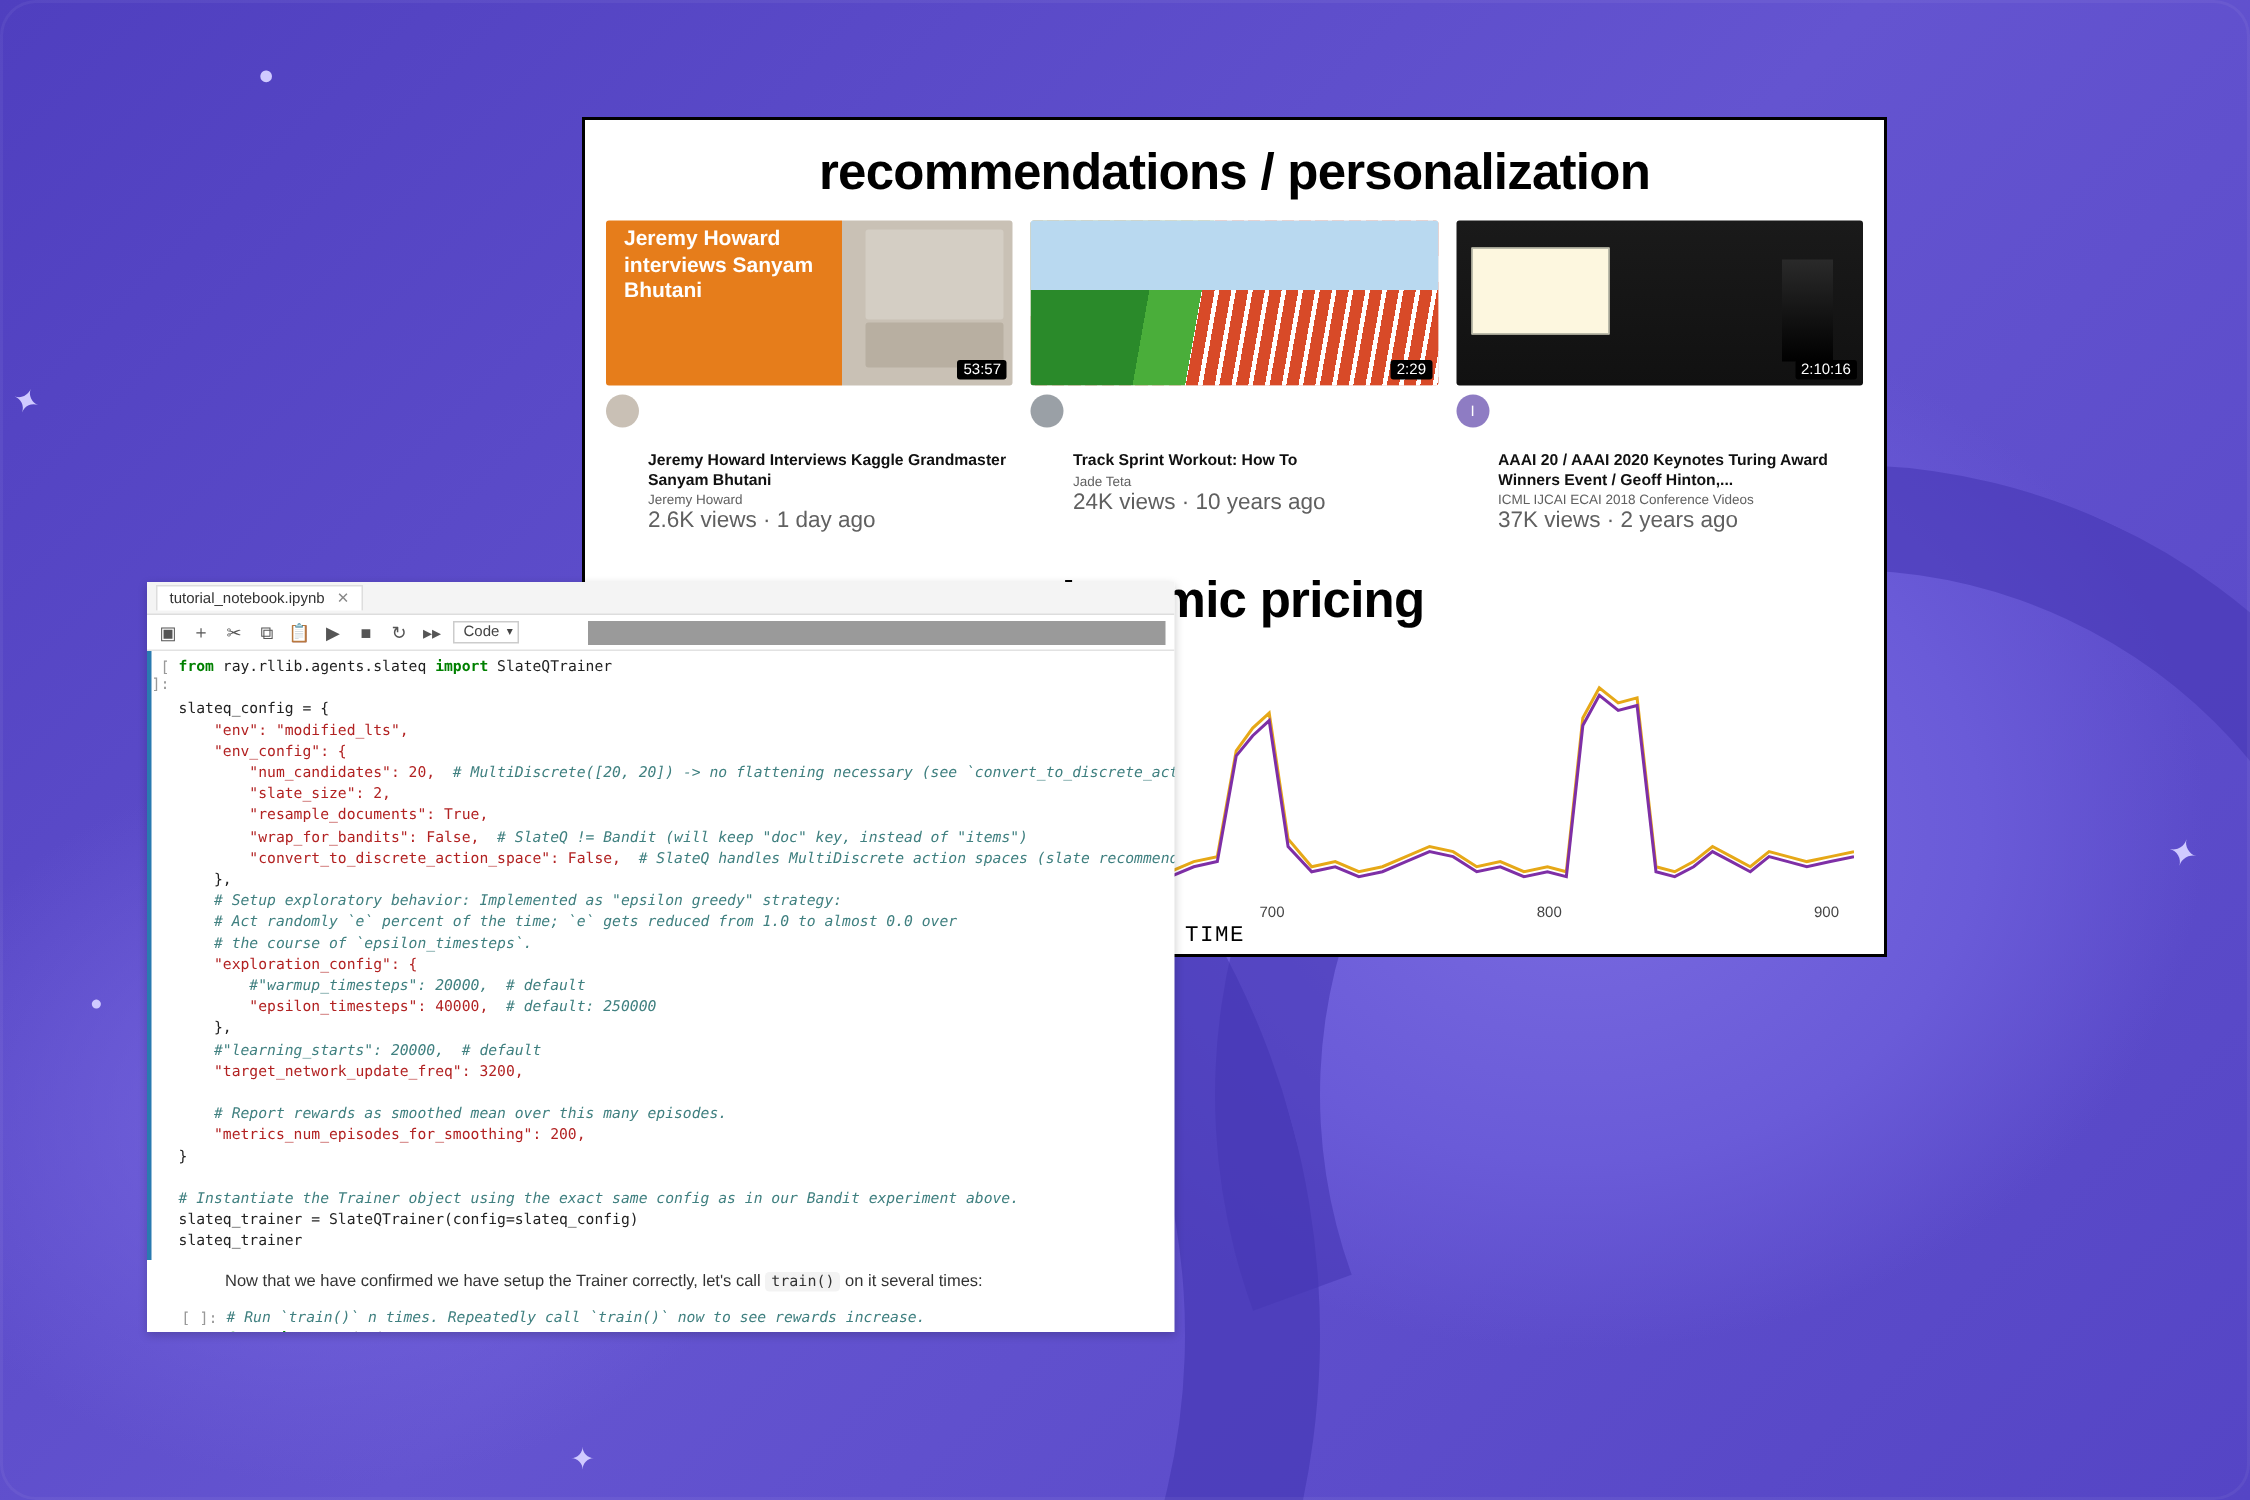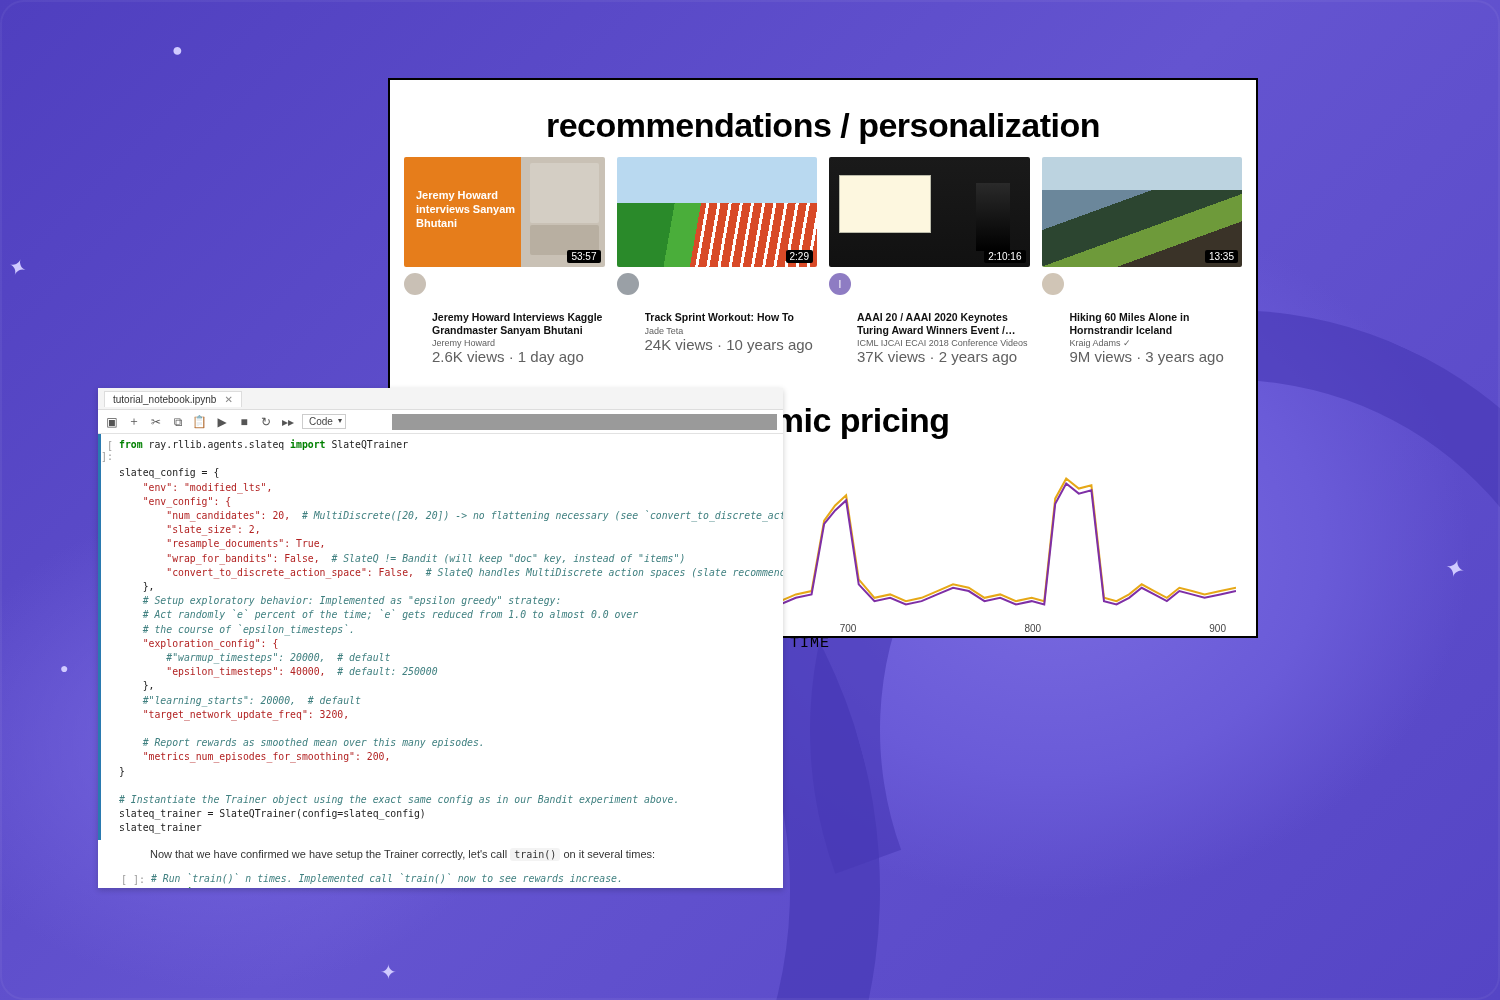--- a/index.html
+++ b/index.html
@@ -56,21 +56,21 @@
     left:388px; top:78px;
     width:870px; height:560px;
     background:#fff;
     border:2px solid #000;
     display:flex; flex-direction:column;
   }
   .rec-title, .dyn-title {
     font-weight:800;
     font-size:34px;
     text-align:center;
-    padding:26px 0 6px;
+    padding:16px 0 6px;
     letter-spacing:-.5px;
   }
   .rec-row {
     display:flex; gap:12px;
     padding:6px 14px 10px;
   }
   .vid {
     flex:1; min-width:0;
     font-size:10px;
     color:#333;
@@ -87,22 +87,22 @@
     background:#000; color:#fff;
     font-size:10px; padding:1px 4px;
     border-radius:2px;
   }
   .thumb1 { background: linear-gradient(90deg,#e67d1b 58%, #c9c1b5 58%); }
   .thumb1::before{
     content:""; position:absolute; left:10px; top:12px; right:48%; bottom:12px;
     color:#fff;
   }
   .t1text{
-    position:absolute; left:12px; top:32px; color:#fff; font-weight:700;
-    font-size:11px; line-height:1.25; width:55%;
+    position:absolute; left:12px; top:3px; color:#fff; font-weight:700;
+    font-size:14px; line-height:1.25; width:55%;
   }
   .t1photo { position:absolute; right:6px; top:6px; width:34%; height:60px; background:#d4cec4; border-radius:2px;}
   .t1photo2{ position:absolute; right:6px; bottom:12px; width:34%; height:30px; background:#b8afa1; border-radius:2px;}
 
   .thumb2 { background:
       linear-gradient(#b9d9f0 0 42%, transparent 42%),
       linear-gradient(100deg,#2a8a2a 0 30%, #4aae3a 30% 42%, transparent 42%),
       repeating-linear-gradient(100deg,#d84a28 0 8px,#fff 8px 11px),
       #c94323;
   }
@@ -252,33 +252,20 @@
     <div class="vid">
       <div class="thumb thumb3">
         <span class="dur">2:10:16</span>
       </div>
       <div class="vidmeta">
         <div class="avatar c3">I</div>
         <div class="vtxt">
           <div class="vtitle">AAAI 20 / AAAI 2020 Keynotes Turing Award Winners Event / Geoff Hinton,...</div>
           <div class="vchan">ICML IJCAI ECAI 2018 Conference Videos</div>
           <div class="vstats">37K views · 2 years ago</div>
-        </div>
-      </div>
-    </div>
-    <div class="vid">
-      <div class="thumb thumb4">
-        <span class="dur">13:35</span>
-      </div>
-      <div class="vidmeta">
-        <div class="avatar c4"></div>
-        <div class="vtxt">
-          <div class="vtitle">Hiking 60 Miles Alone in Hornstrandir Iceland</div>
-          <div class="vchan">Kraig Adams ✓</div>
-          <div class="vstats">9M views · 3 years ago</div>
         </div>
       </div>
     </div>
   </div>
 
   <div class="rec-divider"></div>
   <div class="dyn-title">dynamic pricing</div>
   <div class="chart-zone">
     <span class="chart-ylabel">6000</span>
     <svg class="chart-svg" id="chartsvg" viewBox="0 0 780 200" preserveAspectRatio="none">
@@ -350,17 +337,17 @@
   </div>
 
   <div class="md">
     <span>Now that we have confirmed we have setup the Trainer correctly, let's call</span>
     <code>train()</code>
     <span> on it several times:</span>
   </div>
 
   <div class="cell">
     <div class="prompt">[ ]:</div>
-    <div class="code"><span class="cm"># Run `train()` n times. Implemented call `train()` now to see rewards increase.</span>
+    <div class="code"><span class="cm"># Run `train()` n times. Repeatedly call `train()` now to see rewards increase.</span>
 <span class="kw">for</span> _ <span class="kw">in</span> <span class="fn">range</span>(<span class="num">40</span>):
     results = slateq_trainer.train()</div>
   </div>
 </div>
 
 </body></html>

